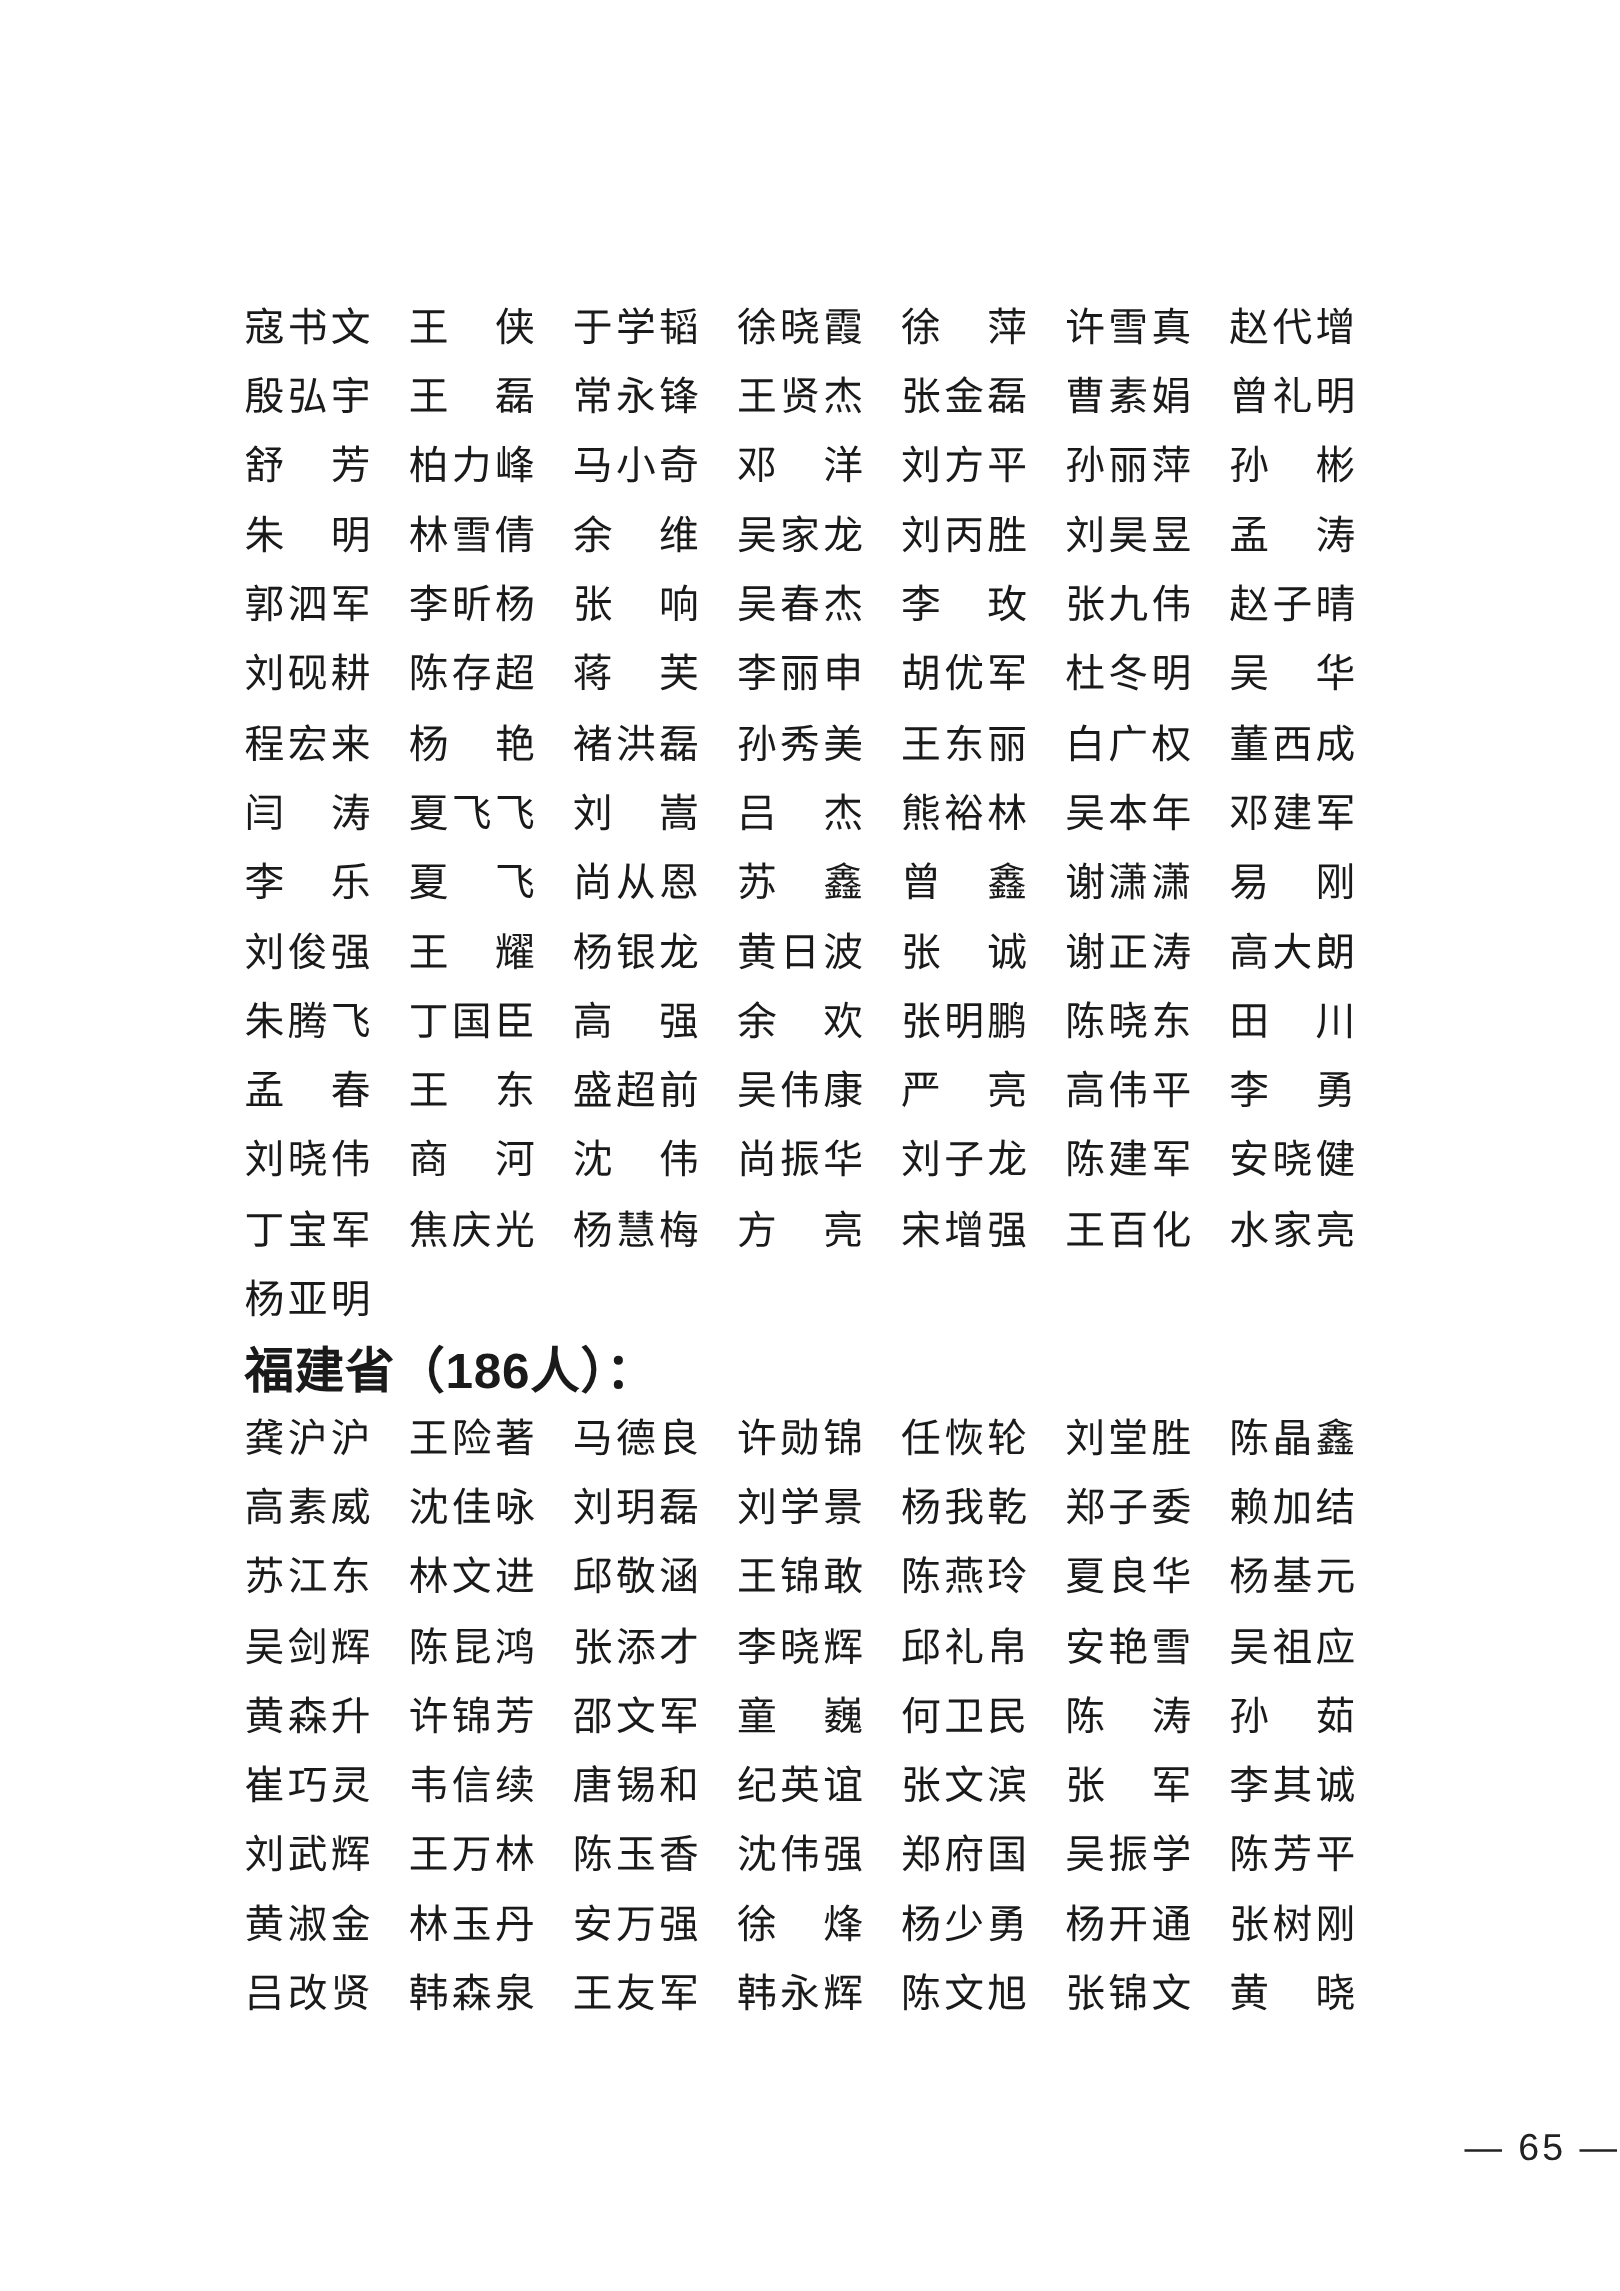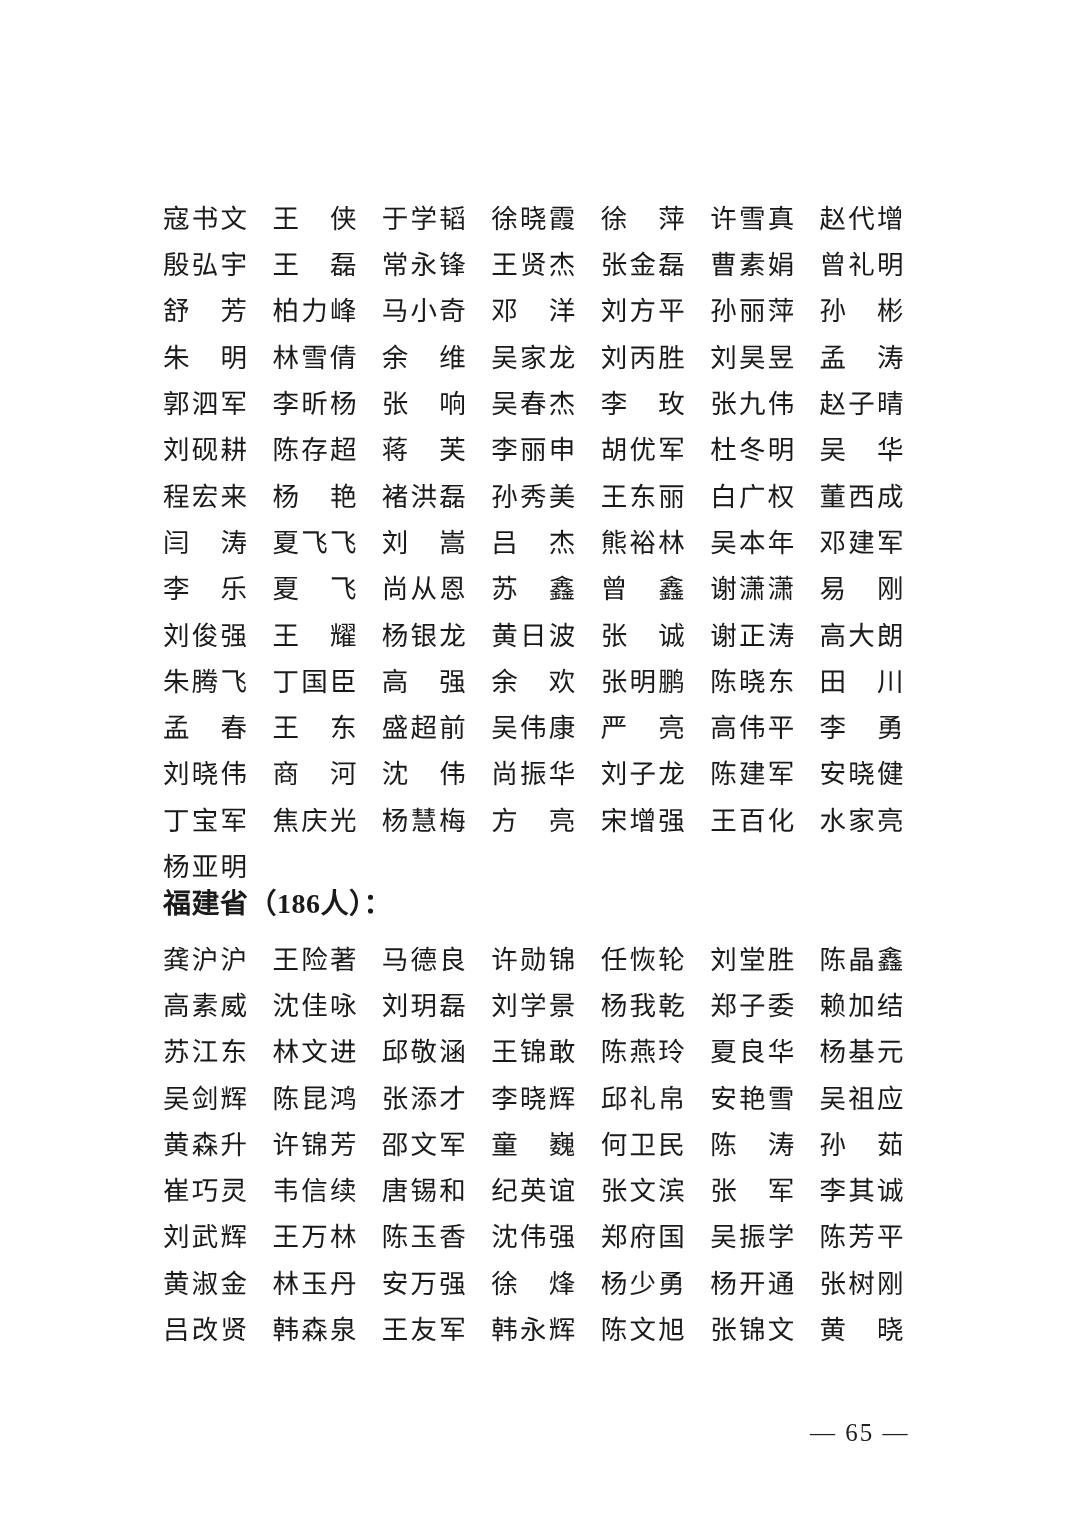--- a/index.html
+++ b/index.html
@@ -47,38 +47,39 @@
     padding: 0;
   }
   .name-cell .ch {
     display: inline-block;
   }
   .name-cell.two .ch:first-child { margin-right: 0; }
 
   .name-cell.empty { visibility: hidden; }
 
   .section-head {
-    font-size: 28px;
+    font-size: 33px;
     font-weight: bold;
     line-height: 1;
     height: 46.3px;
     display: flex;
+    align-items: center;
     letter-spacing: 0.5px;
-    font-family: Liberation Serif, serif;
+    font-family: Liberation Sans, sans-serif;
   }
 
   .page-number {
     position: absolute;
     left: 0;
     right: 0;
     bottom: 80px;
-    text-align: left;
+    text-align: right;
     font-size: 25px;
     color: #222;
-    font-family: Liberation Serif, serif;
+    font-family: Liberation Sans, sans-serif;
     letter-spacing: 2px;
     padding-left: 810px;
     box-sizing: border-box;
   }
   .page-number span { display: inline-block; }
 </style>
 </head>
 <body>
 
 <div class="page">

